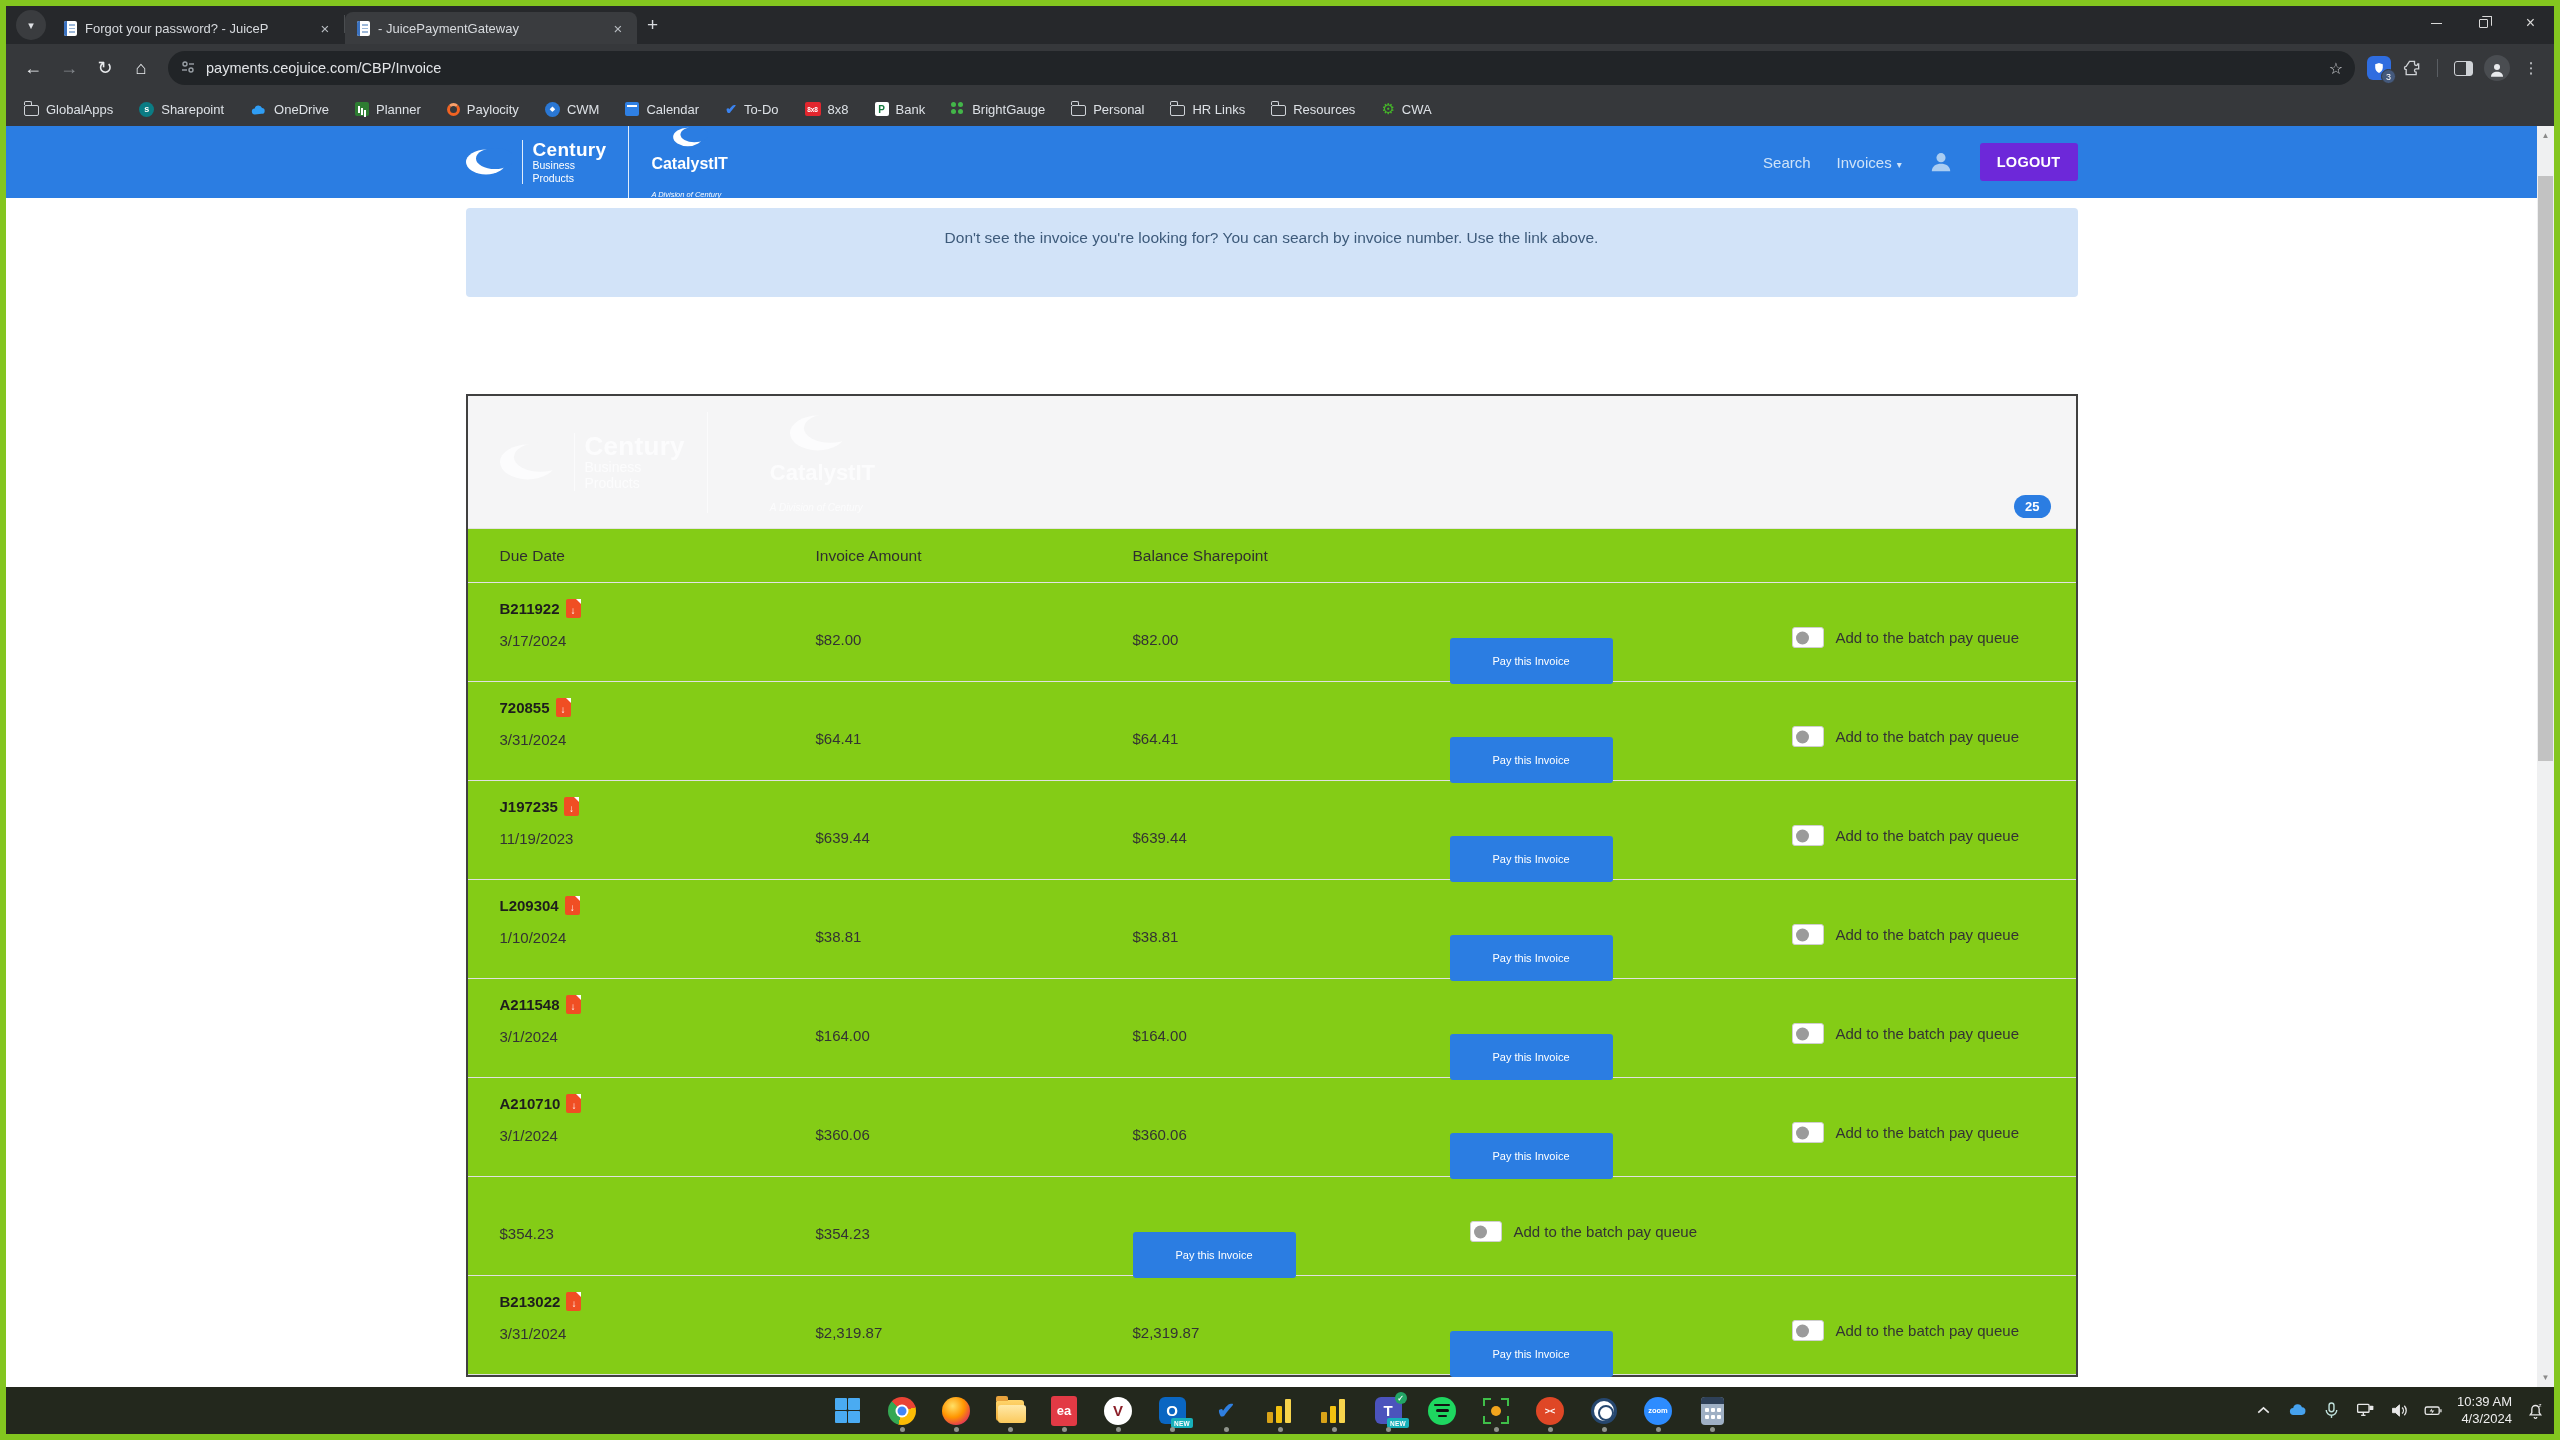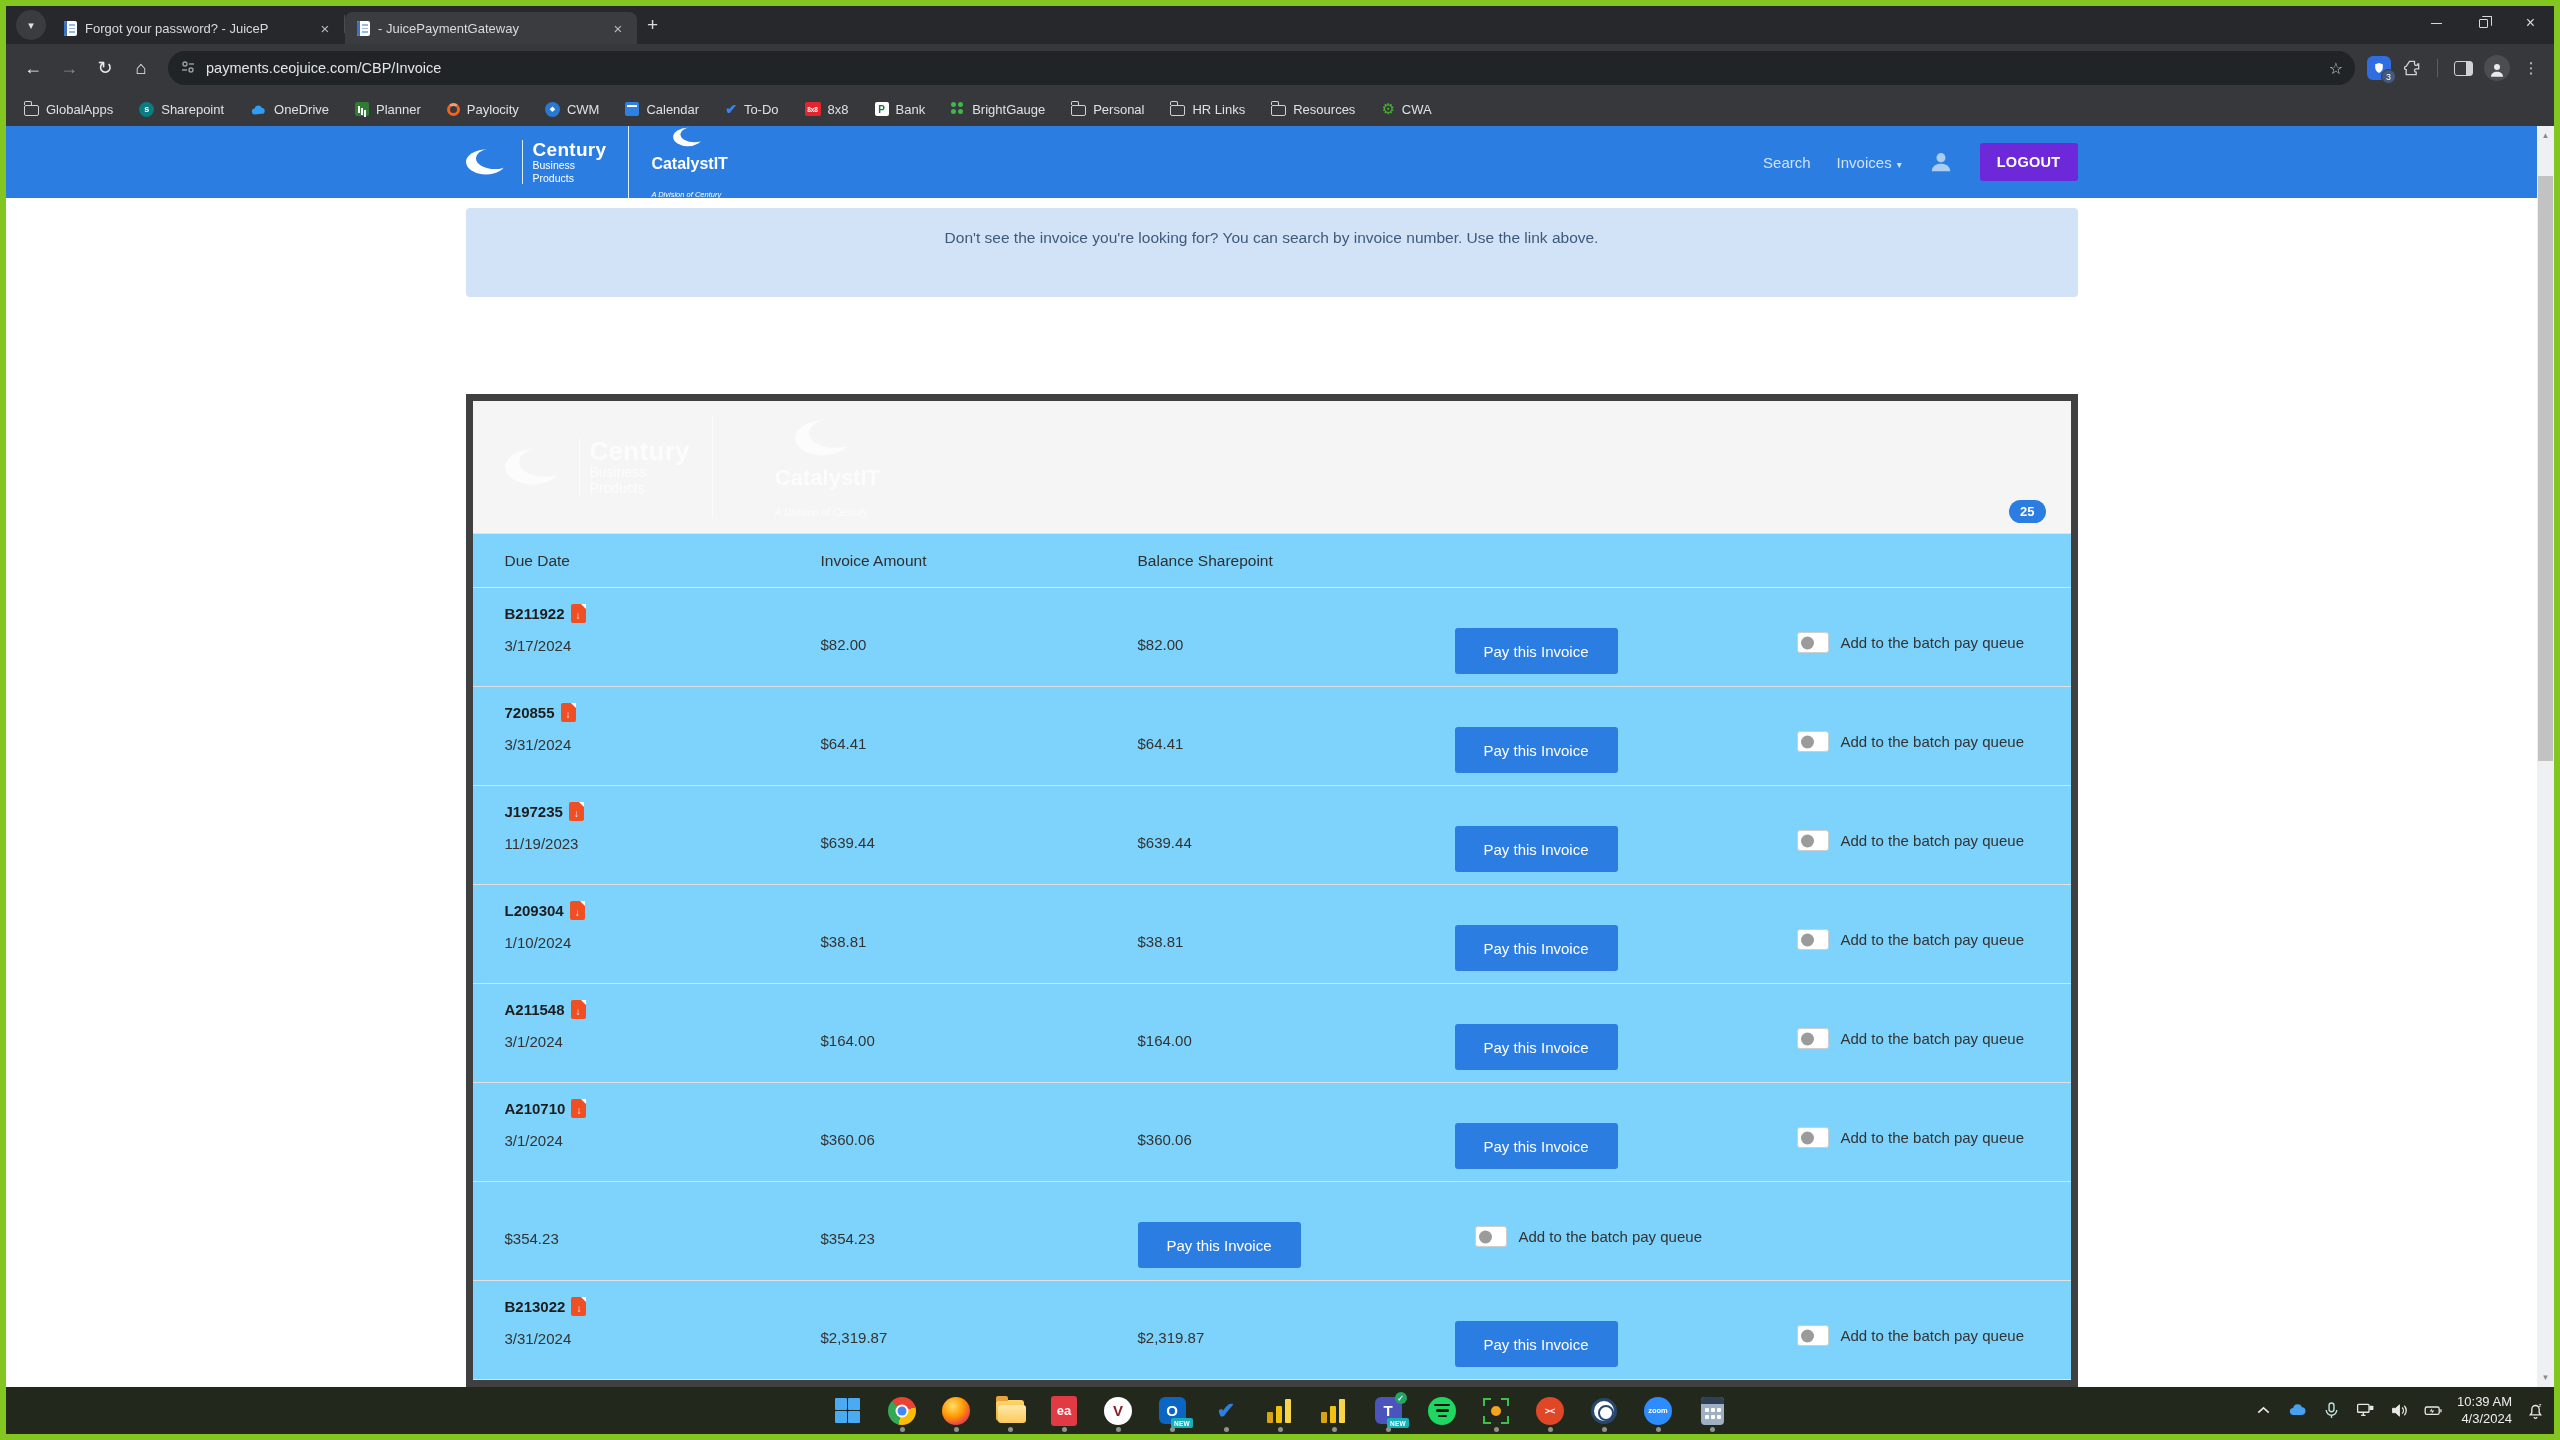--- a/index.html
+++ b/index.html
@@ -79,41 +79,41 @@
   .l-cat .sw{ width:36px; height:22px;}
   .l-cat .txt b{ display:block; font-size:16px; line-height:1;}
   .l-cat .txt span{ display:block; font-size:7.5px; font-style:italic; margin-top:18px;}
   .site-nav{ margin-left:auto; display:flex; align-items:center; gap:26px; color:#cfe3f8; font-size:15px;}
   .nav-caret{ font-size:10px; margin-left:5px;}
   .nav-user svg{ width:26px; height:26px; display:block;}
   .logout{ background:#6d28d9; color:#fff; font-weight:bold; font-size:14.5px; padding:11px 17px; border-radius:3px; letter-spacing:.3px;}
 
   .container{ width:1612px; margin:0 auto; }
   .banner{ margin-top:10px; height:89px; background:#d2e3f8; border-radius:4px; text-align:center; padding-top:21px; color:#3d5a7a; font-size:15.5px;}
-  .card{ margin-top:97px; border:7px solid #404040; background:#7dd3fc;}
+  .card{ margin-top:97px; border:2px solid #404040; background:#84cc16;}
   .card-head{ height:133px; background:#f5f5f6; border-bottom:1px solid #e3e3e3; position:relative; display:flex; align-items:center; padding-left:32px;}
   .card-head .logo-row{ color:#fcfcfd; }
   .card-head .l-century .txt b{ font-size:26px;}
   .card-head .l-century .txt span{ font-size:14px;}
   .card-head .sw{ width:64px; height:42px;}
   .card-head .logo-div{ background:#fbfbfc;}
   .card-head .l-cat{ margin-left:40px;}
   .card-head .l-cat .txt b{ font-size:22px;}
   .card-head .l-cat .txt span{ font-size:10px;}
   .count-badge{ position:absolute; right:25px; bottom:10px; background:#2b7de2; color:#fff; font-size:13px; font-weight:bold; padding:4px 11px; border-radius:12px;}
 
   .thead, .inv-row{ display:grid; grid-template-columns:316px 317px 317px 322px 1fr; padding:0 32px;}
   .thead{ height:54px; align-items:center; border-bottom:1px solid #e3e3e3; font-size:15.5px; color:#2f2f2f;}
   .inv-row{ height:99px; border-bottom:1px solid #e0e0e0;}
   .inv-num{ margin-top:16px; font-weight:bold; font-size:15px; color:#1d1d1d; display:flex; align-items:center;}
   .inv-date{ margin-top:14px; font-size:15px; color:#333;}
   .c-amt{ padding-top:48px; font-size:15px; color:#333;}
   .c-btn{ padding-top:40px;}
   .c-batch{ padding-top:46px; padding-left:20px; display:flex; align-items:flex-start; gap:12px; font-size:15px; color:#333;}
-  .pay-btn{ width:163px; height:46px; background:#2b7de2; color:#fff; border:none; border-radius:3px; font-size:15px; font-family:inherit;}
+  .pay-btn{ width:163px; height:46px; background:#2b7de2; color:#fff; border:none; border-radius:3px; font-size:11px; font-family:inherit;margin-top:15px;}
   .dl{ display:inline-block; width:15px; height:19px; background:#f04e23; border-radius:2px; position:relative; margin-left:6px;}
   .dl::before{content:""; position:absolute; top:0; right:0; width:0; height:0; border-top:5px solid #fff; border-left:5px solid transparent;}
   .dl::after{content:"↓"; color:#fff; font-size:10px; font-weight:bold; position:absolute; left:50%; top:58%; transform:translate(-50%,-50%);}
   .toggle{ width:32px; height:21px; background:#fff; border:1px solid #cfcfcf; border-radius:3px; position:relative; flex:0 0 auto; margin-top:-2px;}
   .toggle::before{content:""; position:absolute; left:3px; top:50%; transform:translateY(-50%); width:13px; height:13px; border-radius:50%; background:#9b9b9b;}
 
   .scrollbar{ position:absolute; top:0; right:0; bottom:0; width:17px; background:#eff0f1; }
   .sb-arrow{ position:absolute; left:0; width:17px; text-align:center; color:#8a8a8a; font-size:8px;}
   .sb-up{ top:5px;} .sb-down{ bottom:5px;}
   .sb-thumb{ position:absolute; left:1px; top:50px; width:15px; height:585px; background:#c2c2c2;}

